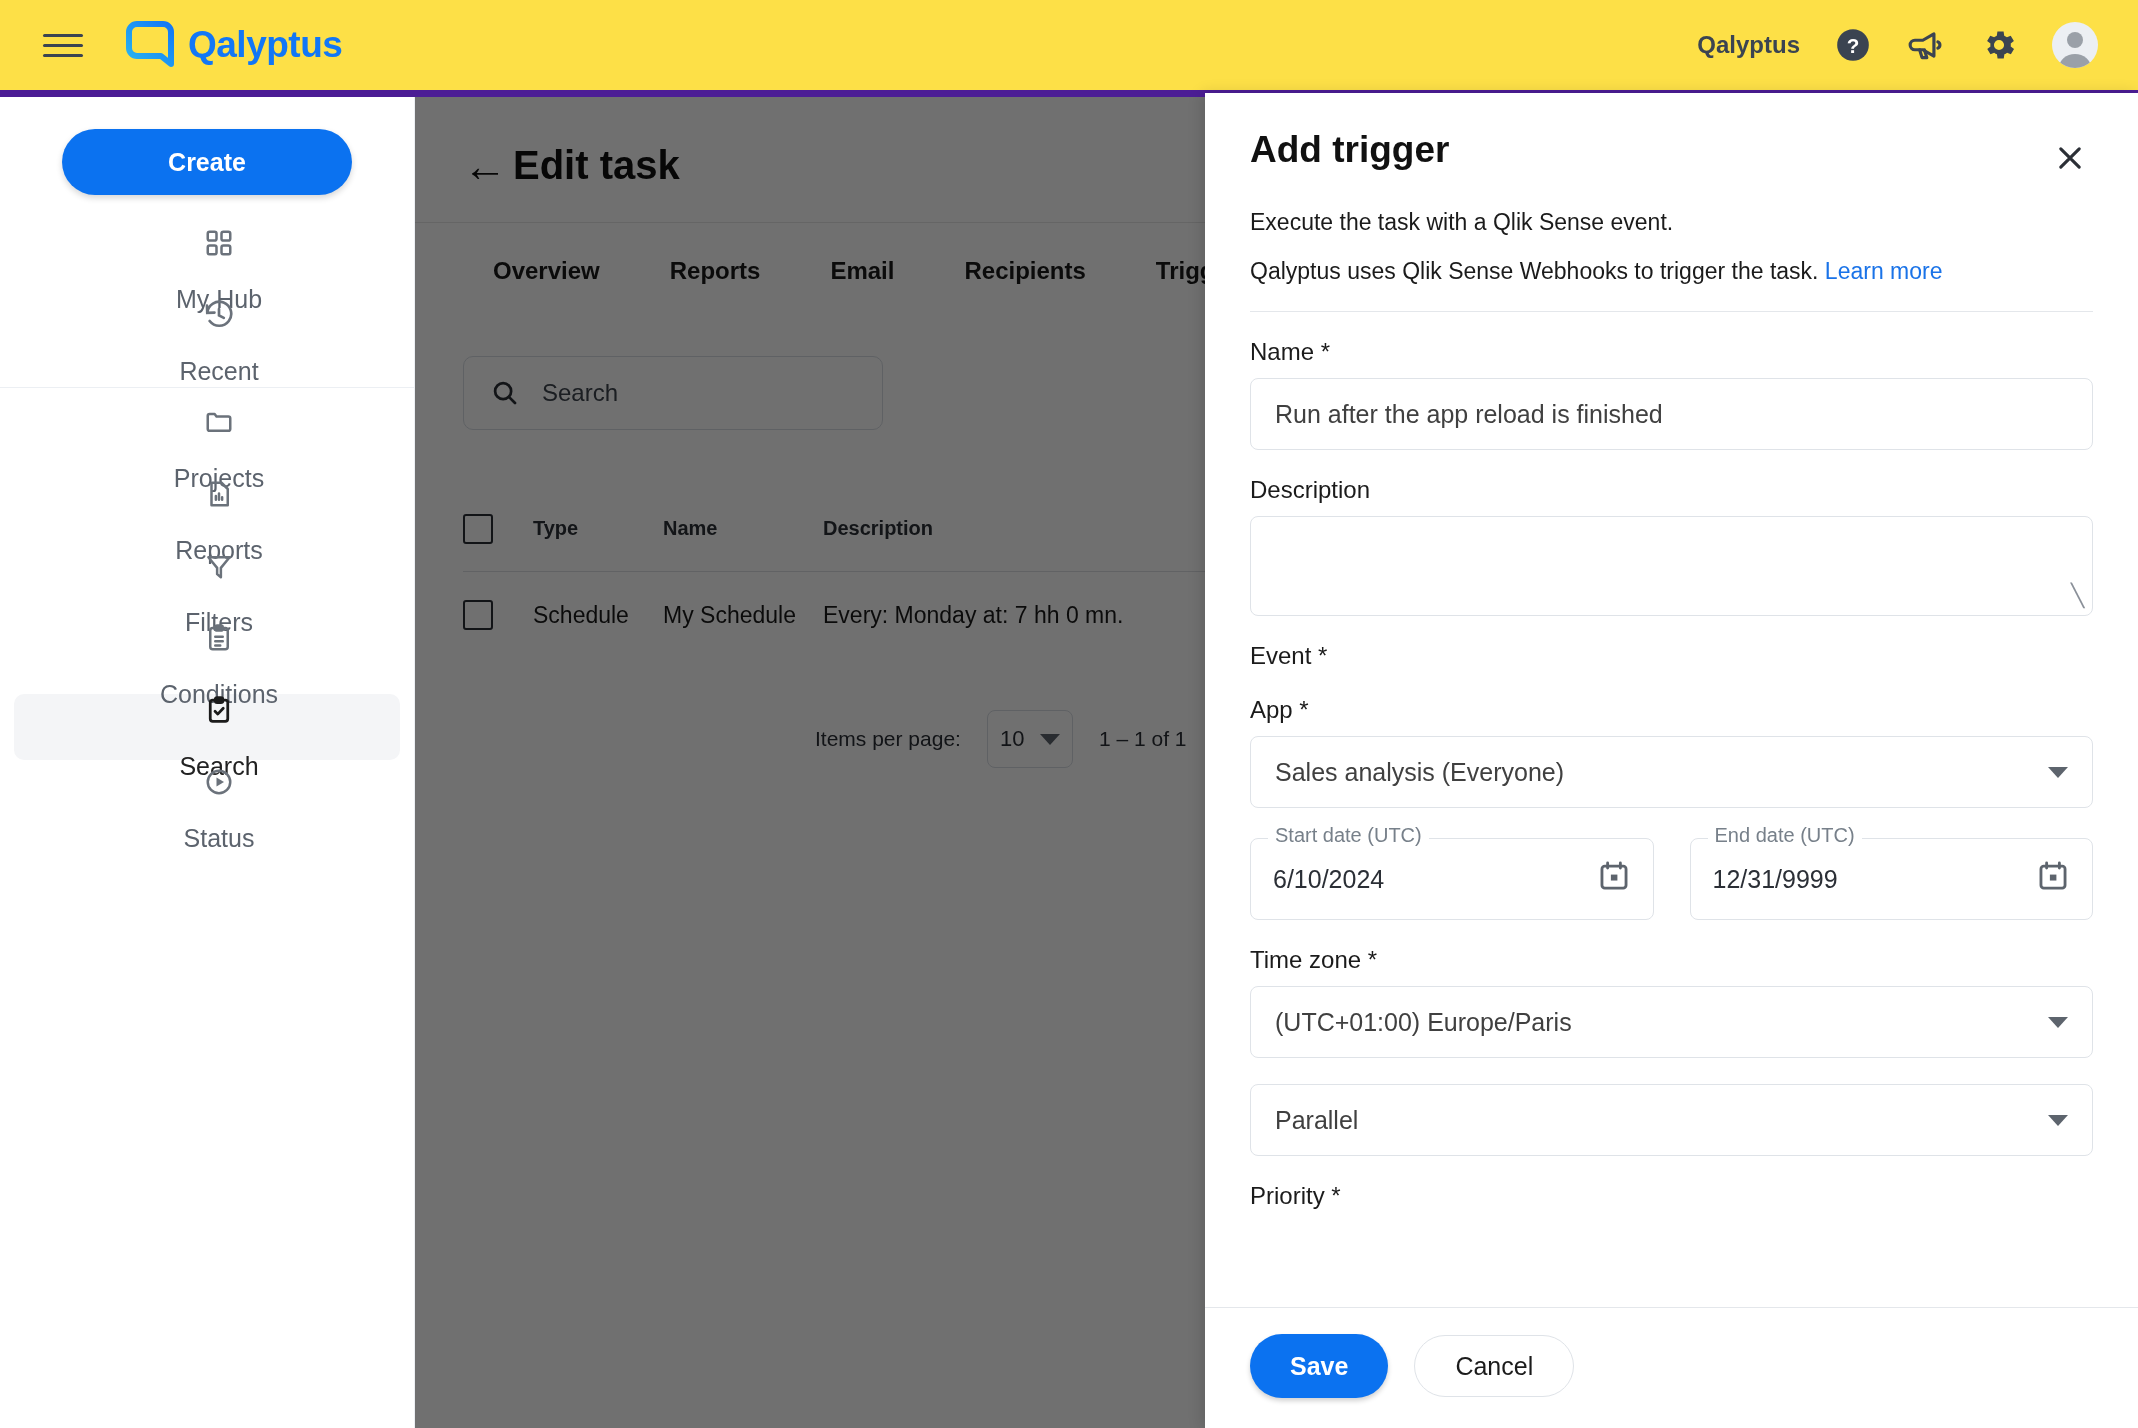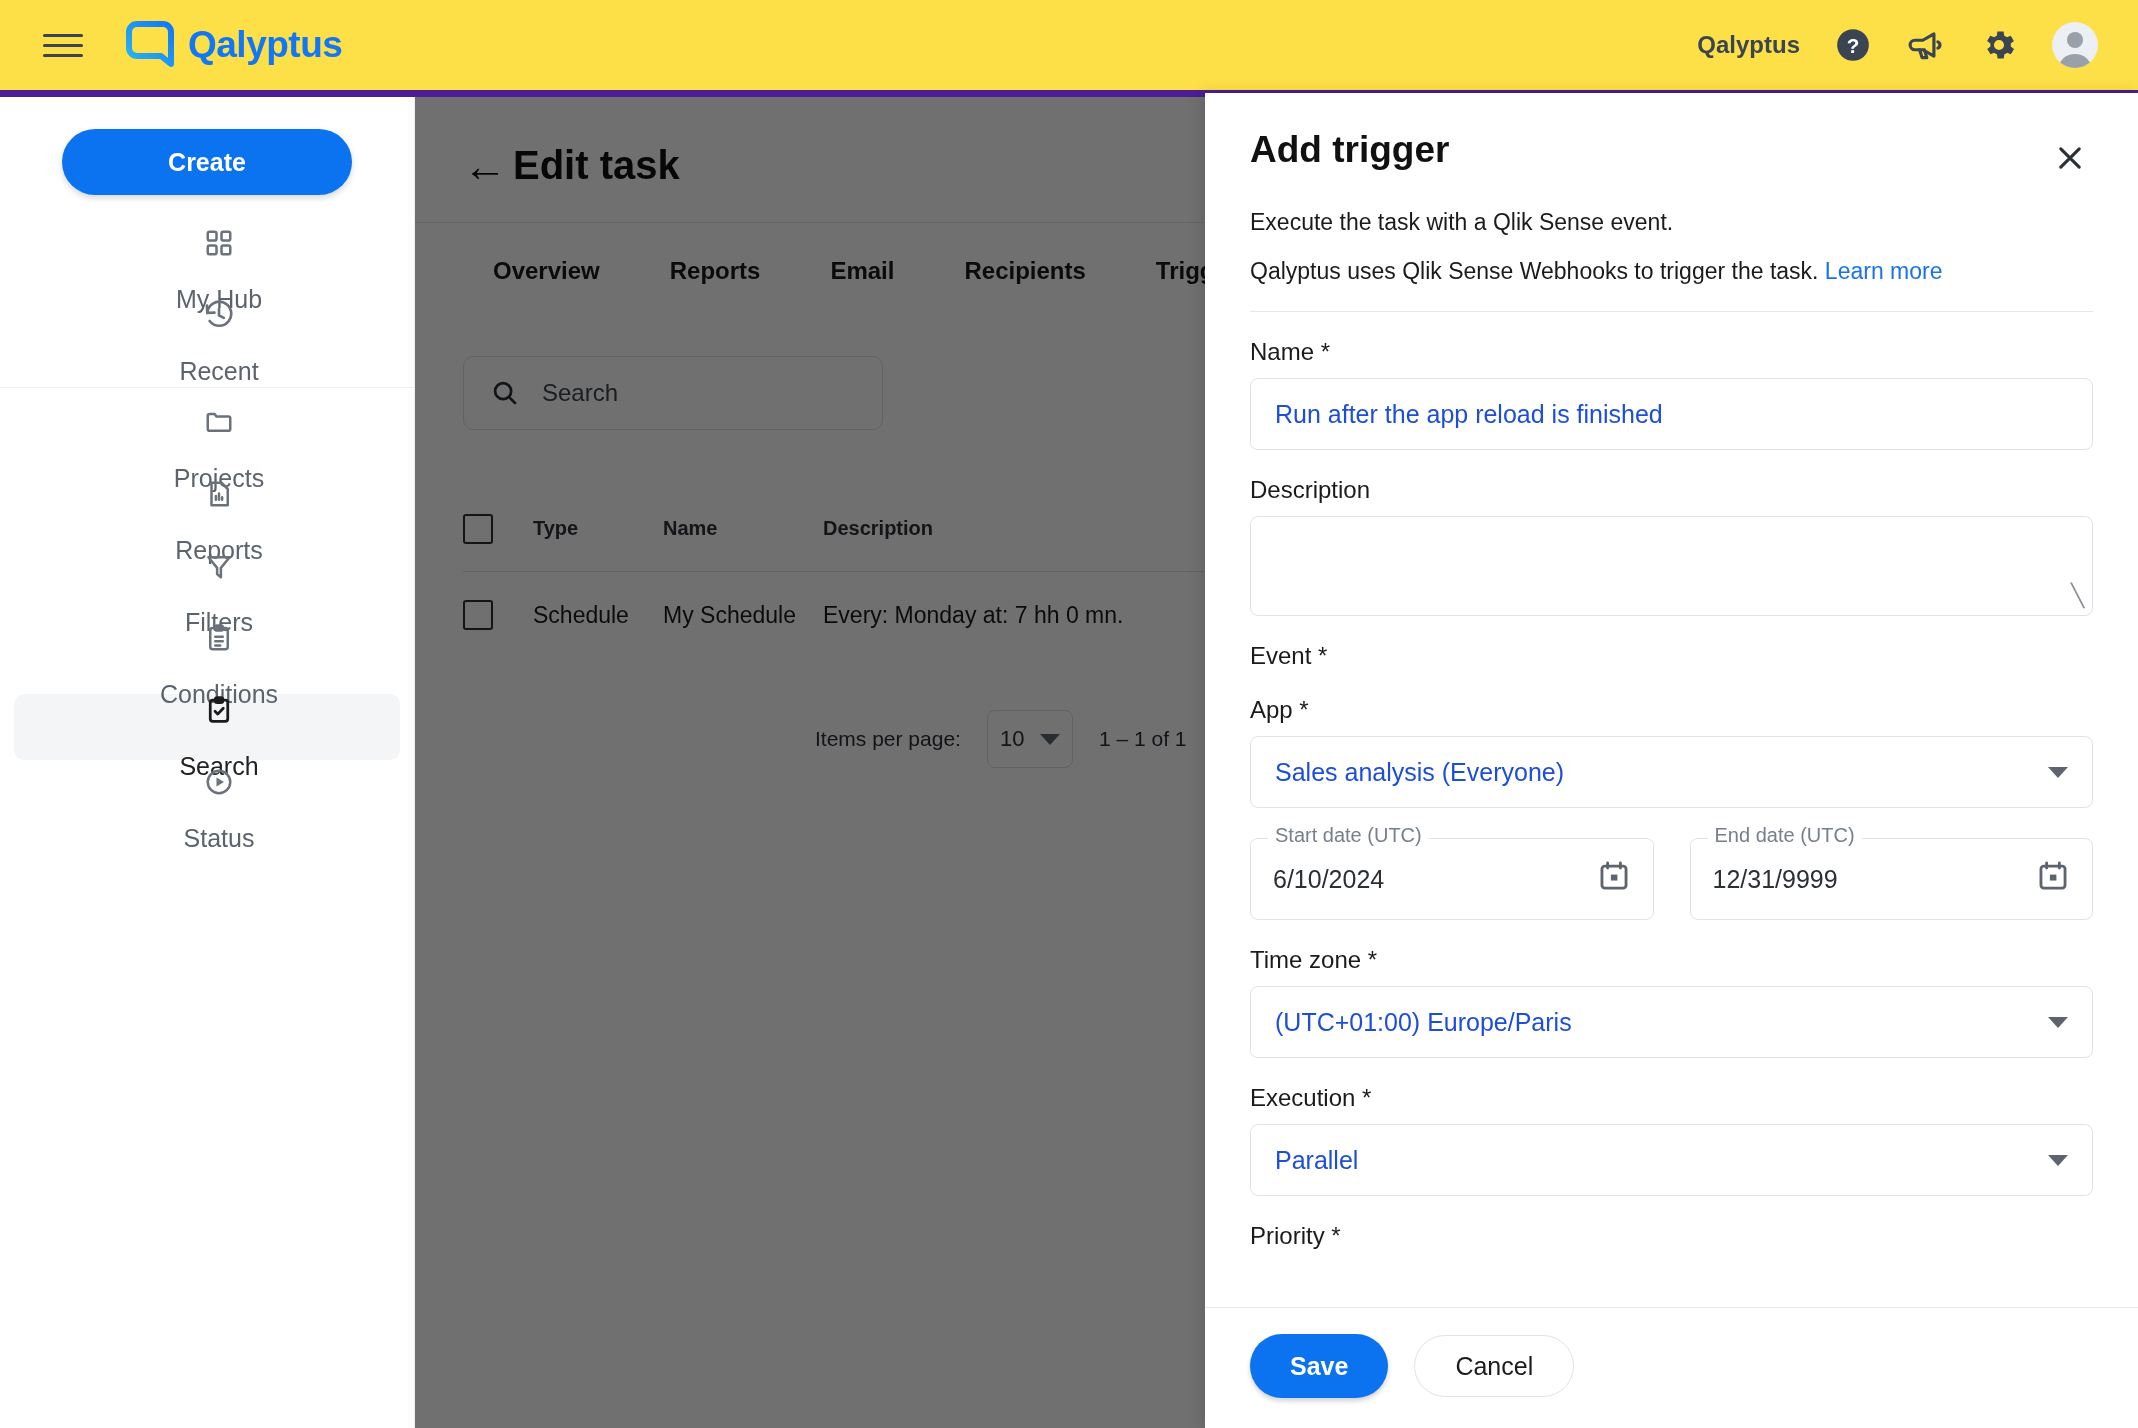--- a/index.html
+++ b/index.html
@@ -119,21 +119,21 @@
   .drawer-sub { font-size: 23px; color: #1b1b1b; margin-top: 28px; }
   .drawer-sub2 { font-size: 23px; color: #1b1b1b; margin-top: 22px; }
   .link { color: #1a73e8; cursor: pointer; }
   .drawer-sep { height: 1px; background: #e4e7eb; margin-top: 26px; }
 
   .field { margin-top: 26px; }
   .field-label { font-size: 24px; color: #1b1b1b; margin-bottom: 12px; }
   .control {
     height: 72px; border: 1px solid #dfe3e8; border-radius: 8px;
     display: flex; align-items: center; padding: 0 24px;
-    font-size: 25px; color: #1d4ed8; background: #fff; cursor: text;
+    font-size: 25px; color: #404040; background: #fff; cursor: text;
   }
   .control.select { cursor: pointer; }
   .select-arrow { margin-left: auto; width: 0; height: 0;
     border-left: 10px solid transparent; border-right: 10px solid transparent;
     border-top: 11px solid #5d646d; }
   .textarea {
     height: 100px; border: 1px solid #dfe3e8; border-radius: 8px; position: relative; background: #fff; cursor: text;
   }
   .resize-handle { position: absolute; right: 8px; bottom: 6px; font-size: 22px; color: #8a9099; transform: scaleX(-1); }
 
@@ -438,21 +438,20 @@
 
       <div class="field">
         <div class="field-label">Time zone *</div>
         <div class="control select">
           <span>(UTC+01:00) Europe/Paris</span>
           <span class="select-arrow"></span>
         </div>
       </div>
 
       <div class="field">
-        <div class="field-label">Execution *</div>
         <div class="control select">
           <span>Parallel</span>
           <span class="select-arrow"></span>
         </div>
       </div>
 
       <div class="field">
         <div class="field-label">Priority *</div>
       </div>
 

